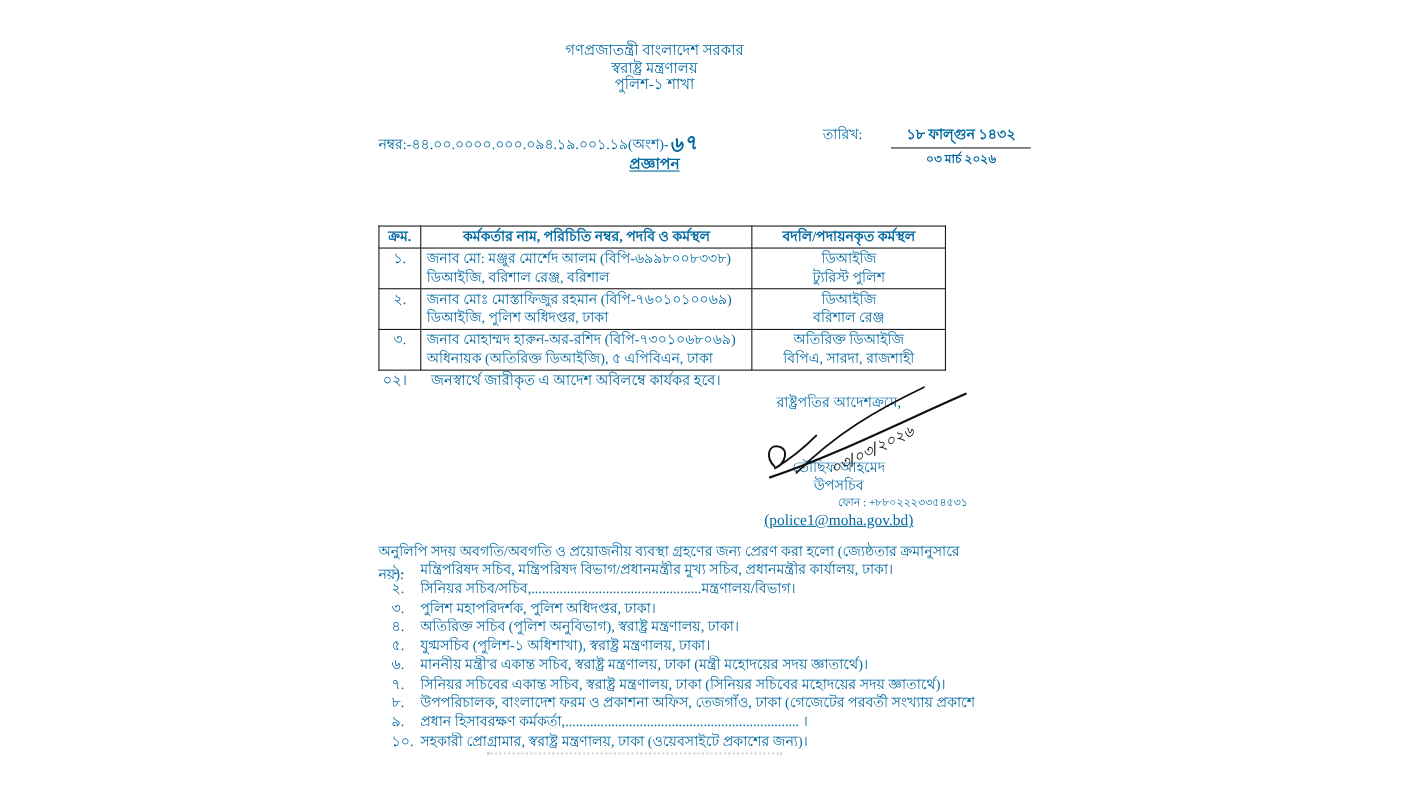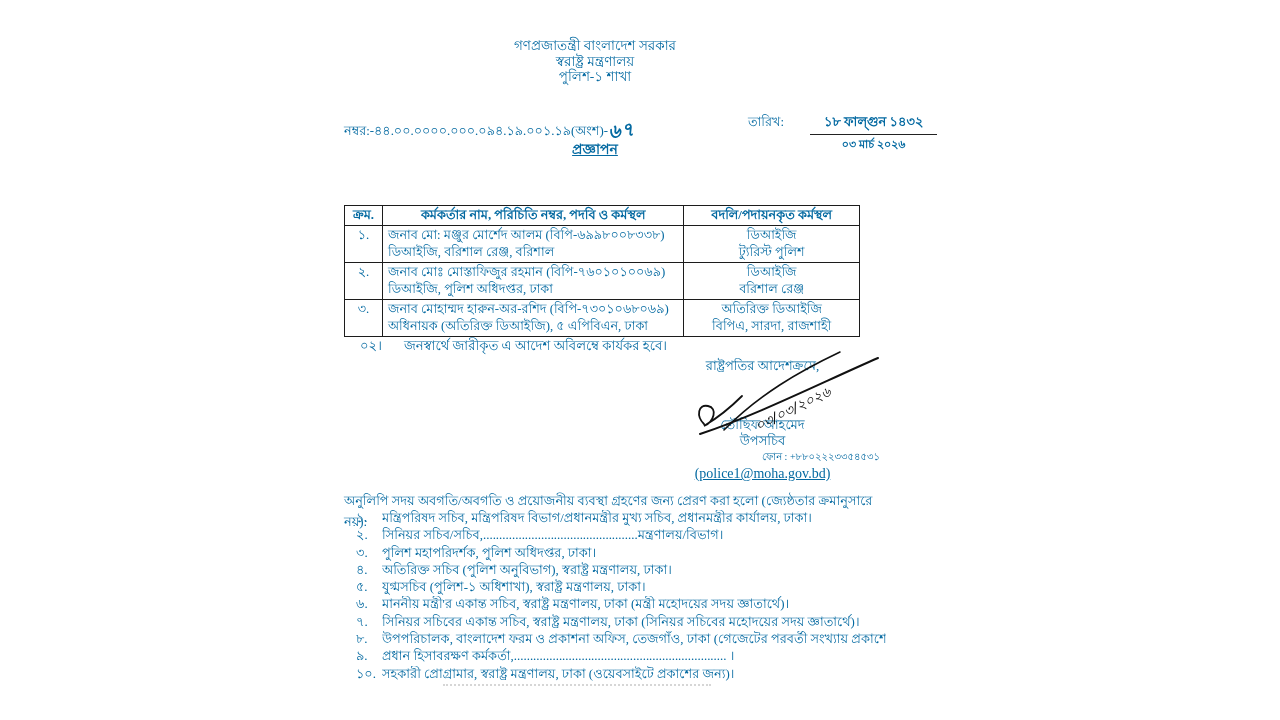--- a/index.html
+++ b/index.html
@@ -29,21 +29,21 @@
     line-height:21px; text-align:justify; text-indent:42px; }
 
   table.transfer { position:absolute; left:344px; top:205px; width:516px;
     border-collapse:collapse; font-size:12.8px; }
   table.transfer th, table.transfer td { border:1.2px solid #1c1c1c; padding:1px 5px; line-height:17px; }
   table.transfer th { font-weight:bold; text-align:center; }
   td.serial { width:38px; text-align:center; vertical-align:top; }
   td.officer { width:302px; text-align:left; vertical-align:top;margin-left:41px; }
   td.posting { width:176px; text-align:center; vertical-align:middle; }
 
-  .clause { position:absolute; left:360px; top:336px; font-size:13.2px; }
+  .clause { position:absolute; left:348px; top:336px; font-size:13.2px; }
   .clause .num { margin-right:22px; }
 
   .sig-block { position:absolute; left:645px; top:356px; width:235px; text-align:center; font-size:13px; }
   .by-order { font-size:13px; }
   .sig-svg { position:absolute; left:690px; top:346px; z-index:2; }
   .sig-name { position:absolute; top:59px; left:0; width:100%; font-size:13px; }
   .sig-desg { position:absolute; top:75px; left:0; width:100%; font-size:13px; }
   .sig-phone { position:absolute; top:93px; left:0; width:100%; font-size:10px;text-align:right; }
   .sig-email { position:absolute; top:110px; left:0; width:100%; font-size:14px; text-decoration:underline; font-family:"Liberation Serif",serif; }
 

